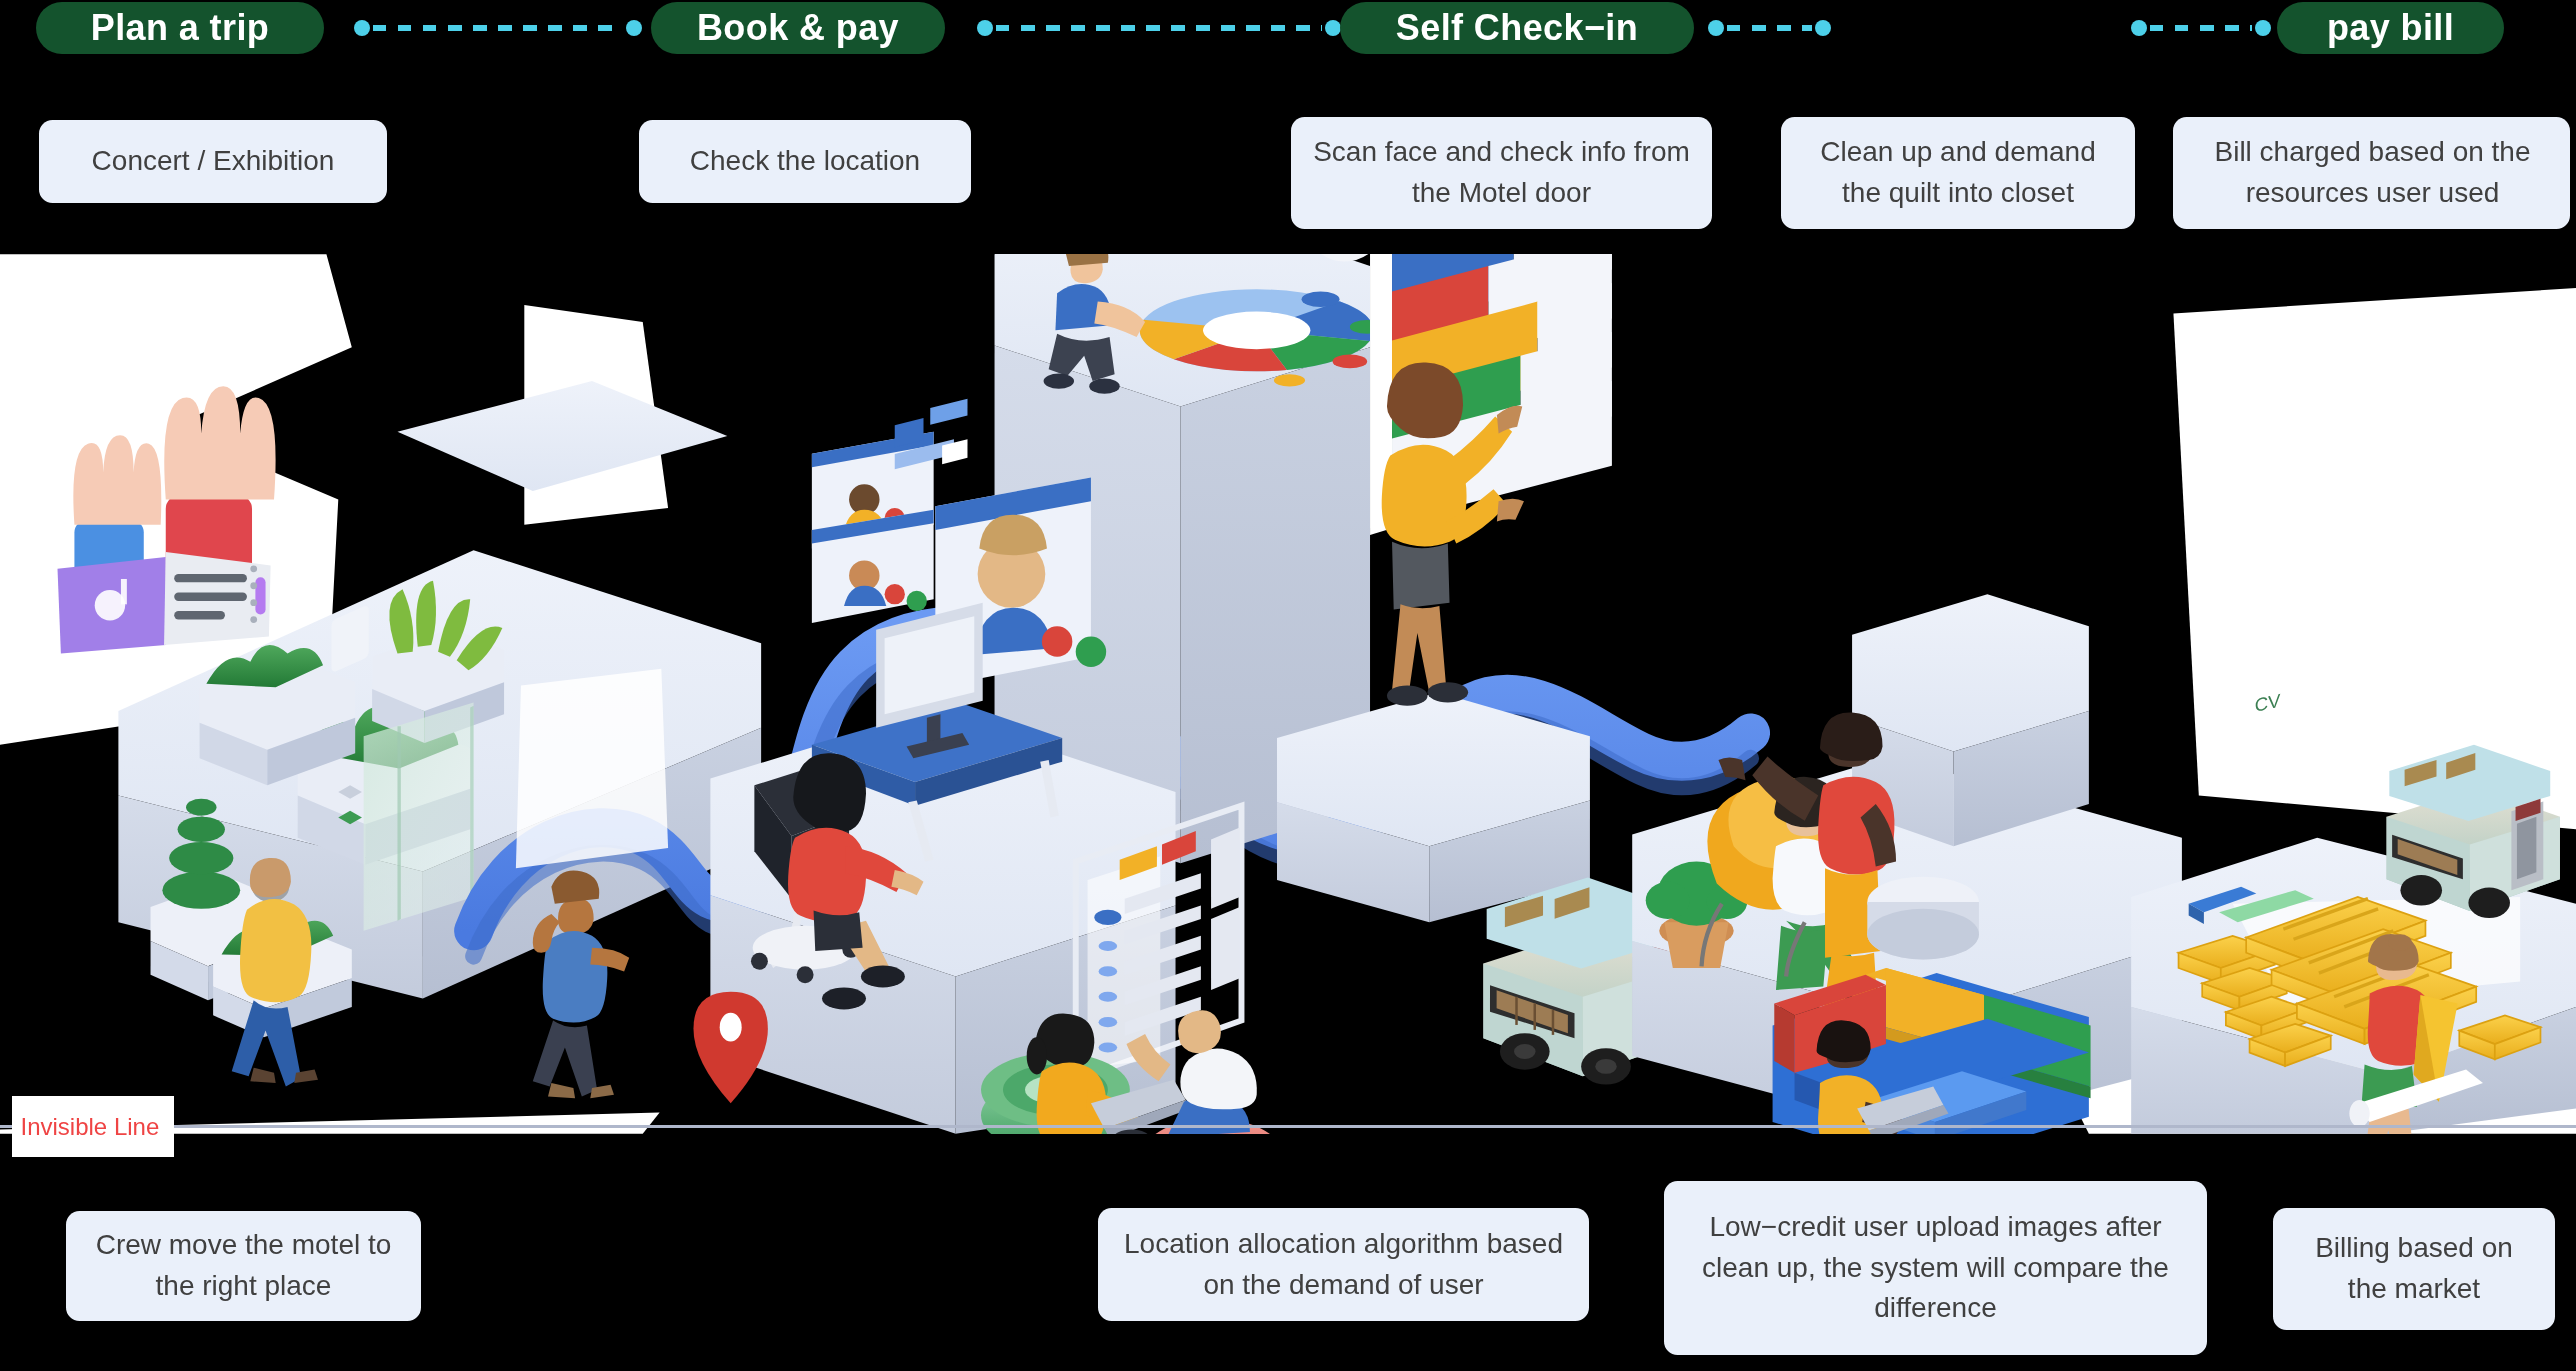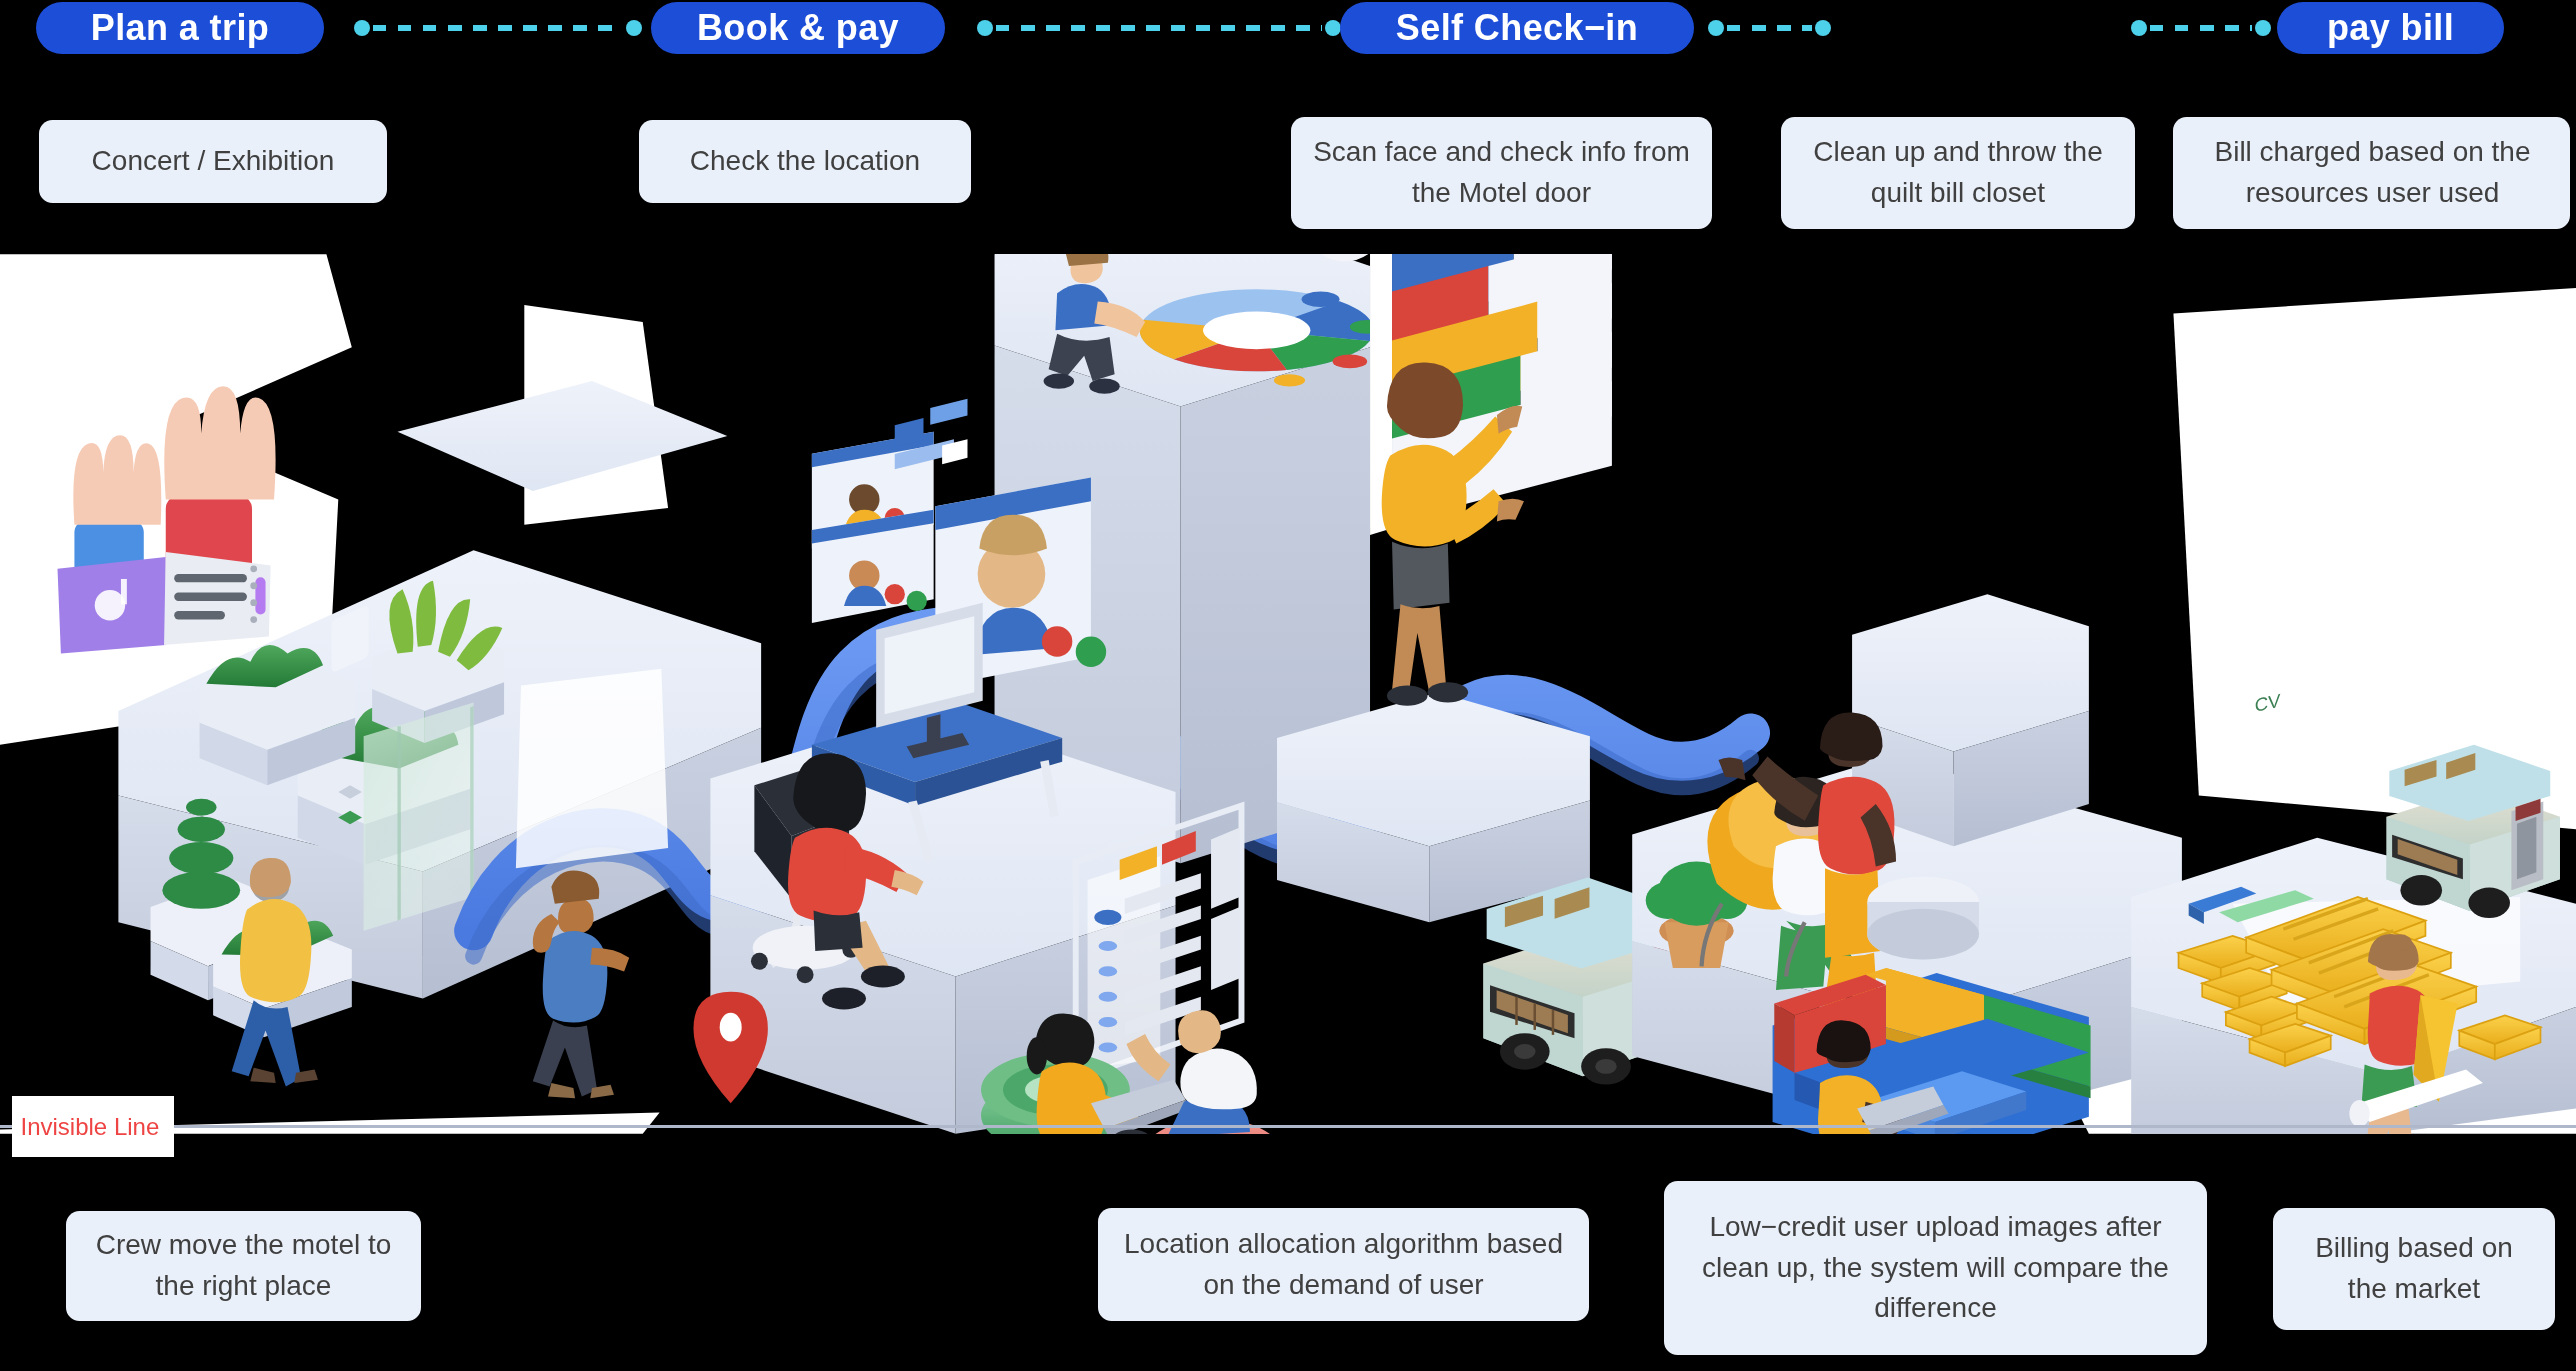--- a/index.html
+++ b/index.html
@@ -6,21 +6,21 @@
   body{
     width:2576px;height:1372px;position:relative;overflow:hidden;
     font-family:"Liberation Sans","DejaVu Sans",sans-serif;
   }
   
   #stage{position:absolute;inset:0;width:2576px;height:1372px;background:#000;}
 
   
   .pill{
     position:absolute;display:flex;align-items:center;justify-content:center;
-    background:#1d4ed8;border-radius:29px;color:#ffffff;
+    background:#14532d;border-radius:29px;color:#ffffff;
     font-size:36px;font-weight:700;letter-spacing:0.4px;white-space:nowrap;
   }
   .connector{position:absolute;display:flex;align-items:center;}
   .connector .cdot{width:16px;height:16px;border-radius:50%;background:#4DD0E9;flex:0 0 auto;}
   .connector .cline{
     flex:1 1 auto;height:6px;margin:0 3.4px;
     background-image:repeating-linear-gradient(to right,#4DD0E9 0 13.5px,transparent 13.5px 25px);
   }
 
   
@@ -95,21 +95,21 @@
 
   <div class="cap" style="left:639px;top:120px;width:332px;height:83px;">
     <span>Check the location</span>
   </div>
 
   <div class="cap" style="left:1291px;top:117px;width:421px;height:112px;">
     <span>Scan face and check info from the Motel door</span>
   </div>
 
   <div class="cap" style="left:1781px;top:117px;width:354px;height:112px;">
-    <span>Clean up and throw the quilt bill closet</span>
+    <span>Clean up and demand the quilt into closet</span>
   </div>
 
   <div class="cap" style="left:2173px;top:117px;width:397px;height:112px;padding-left:24px;">
     <span>Bill charged based on the resources user used</span>
   </div>
 
   <div id="illus">
   <svg viewBox="0 0 3046 1040" xmlns="http://www.w3.org/2000/svg" shape-rendering="geometricPrecision">
     <defs>
       <linearGradient id="gTop" x1="0" y1="0" x2="0" y2="1">

